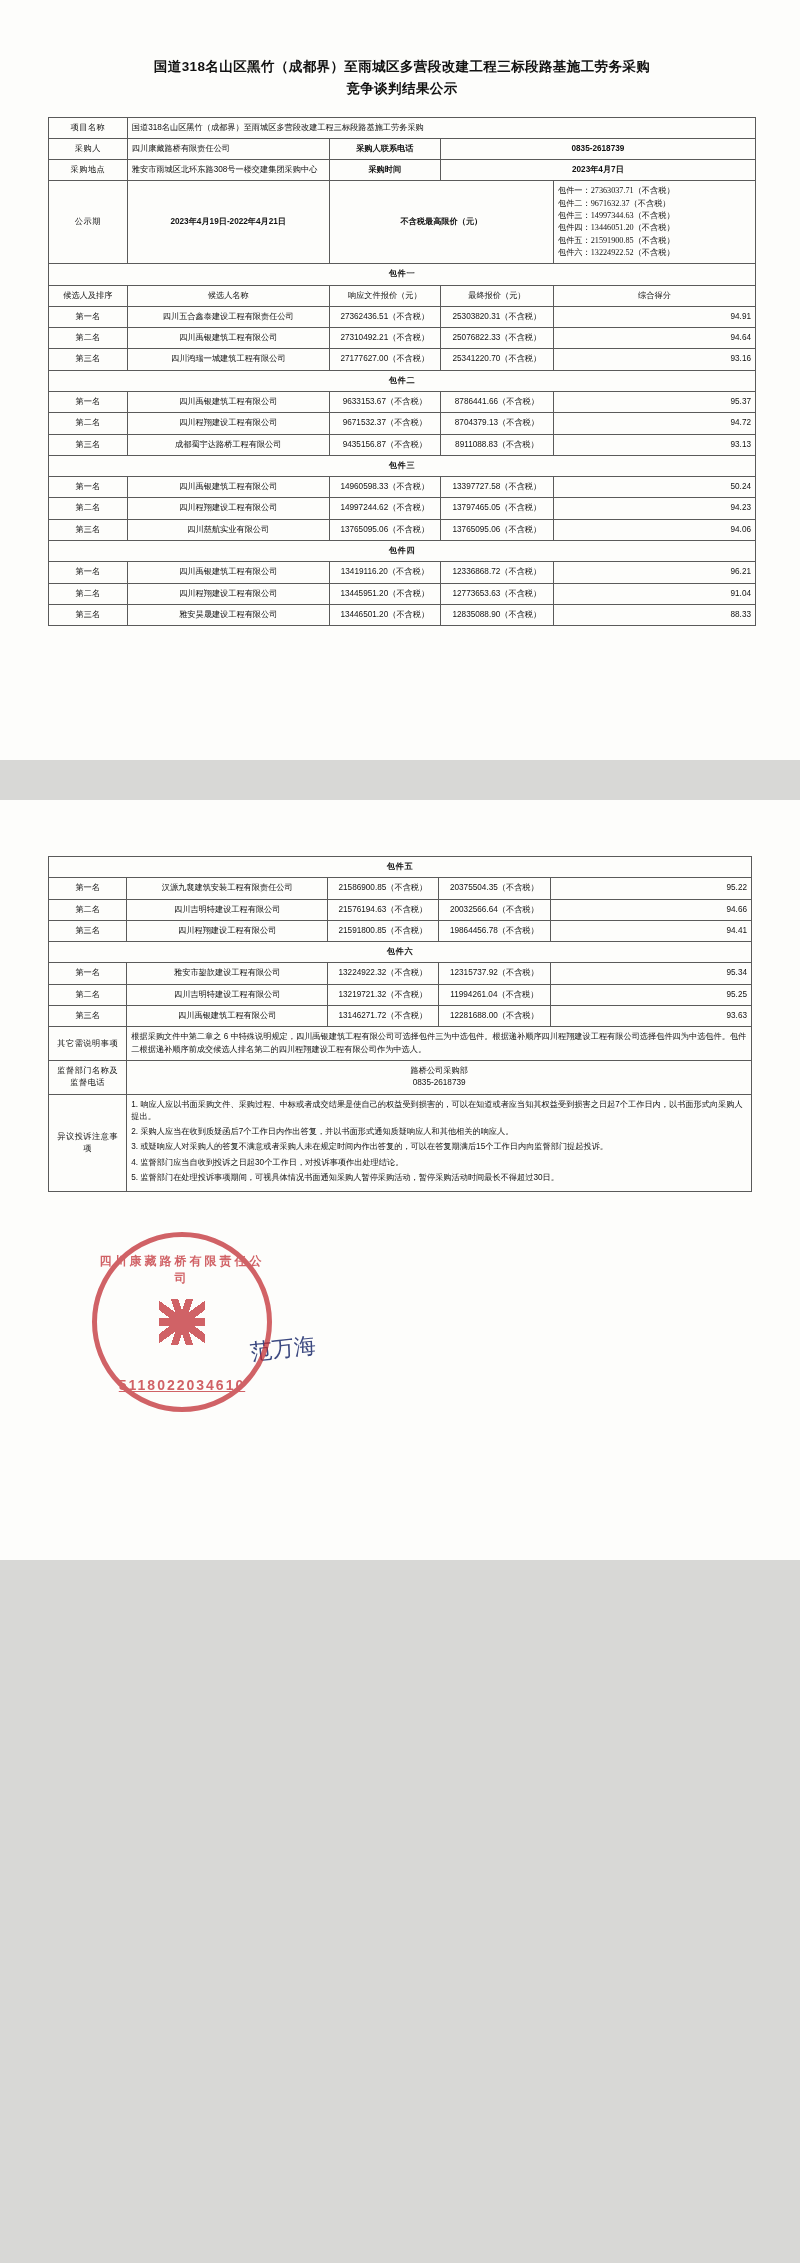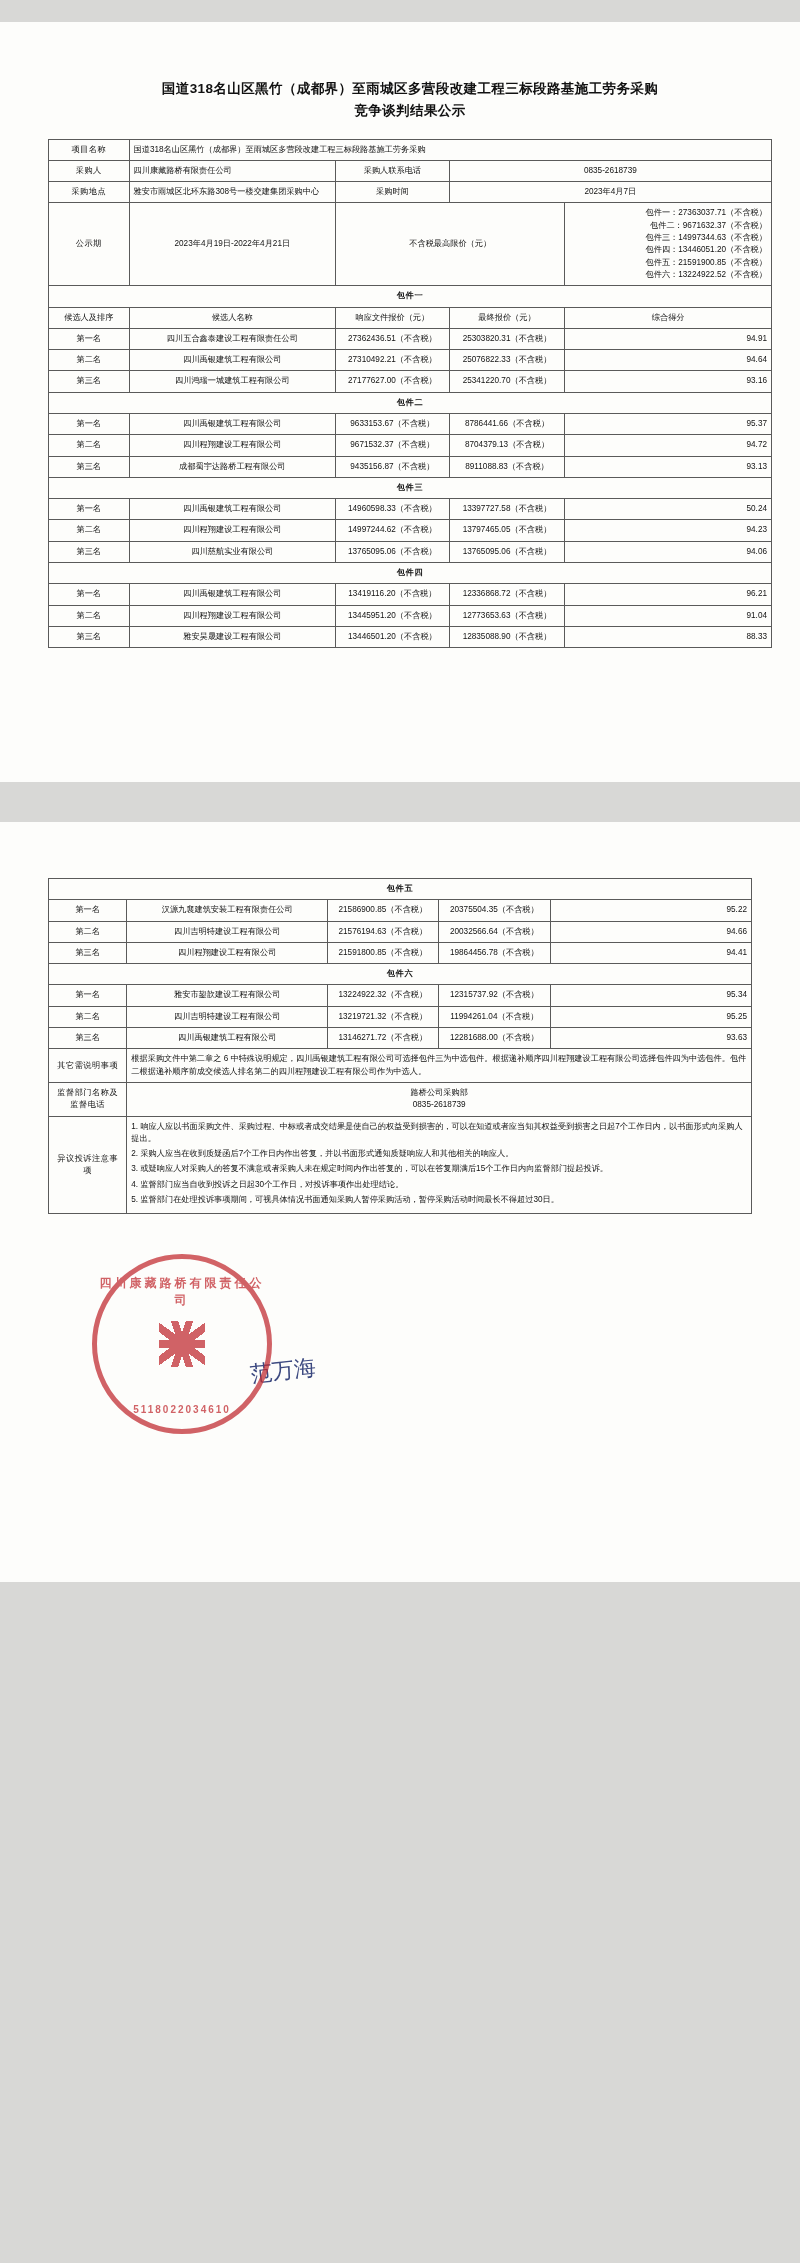--- a/index.html
+++ b/index.html
@@ -8,21 +8,21 @@
     background:#d8d8d6;
     font-family:"Liberation Sans","DejaVu Sans",sans-serif;
     color:#111;
   }
   .page{
     background:#fdfdfb;
     width:800px;
     box-sizing:border-box;
     position:relative;
   }
-  .page1{padding:38px 28px 40px 48px;min-height:760px;margin-top:22px;}
+  .page1{padding:38px 44px 40px 48px;min-height:760px;}
   .gap{height:40px;background:#d8d8d6;}
   .page2{padding:56px 48px 60px 48px;min-height:760px;}
   .title{
     text-align:center;
     font-weight:bold;
     font-size:13.5px;
     line-height:1.65;
     margin:18px 0 16px 0;
     letter-spacing:.4px;
   }
@@ -37,39 +37,40 @@
     padding:4px 4px;
     line-height:1.5;
     vertical-align:middle;
     word-break:break-all;
   }
   .lbl{
     text-align:center;
     width:72px;
     letter-spacing:.5px;
   }
-  .ctr{text-align:center;}
+  .ctr{text-align:center;font-weight:bold;}
   .lft{text-align:left;}
   .pkg{
     text-align:center;
     font-weight:bold;
     font-size:8.6px;
     padding:5px 0;
     letter-spacing:.6px;
   }
   .hdr td{text-align:center;font-size:8.2px;}
   .rank{text-align:center;width:62px;}
   .name{text-align:center;}
   .num{text-align:center;}
   .score{text-align:right;width:78px;}
   .priceblock{
-    text-align:right;
+    text-align:left;
     line-height:1.6;
     font-size:7.6px;
     padding-left:8px;
+    font-family:Liberation Serif, serif;
   }
   .notes{
     text-align:left;
     line-height:1.8;
     font-size:7.8px;
     padding:6px 8px;
   }
   .notes p{margin:0 0 3px 0;}
   .deptline{
     text-align:center;
@@ -106,21 +107,21 @@
   .stamp-top,.stamp-bot{
     position:absolute;
     left:0;right:0;
     text-align:center;
     color:#c0272d;
     font-weight:bold;
     font-size:12px;
     letter-spacing:3px;
   }
   .stamp-top{top:16px;}
-  .stamp-bot{bottom:14px;font-size:10px;letter-spacing:2px;}
+  .stamp-bot{bottom:14px;font-size:14px;letter-spacing:2px;text-decoration:underline;}
   .signature{
     position:absolute;
     left:250px;
     bottom:196px;
     color:#1b2a6b;
     font-size:22px;
     font-family:"Liberation Serif",serif;
     transform:rotate(-6deg);
     opacity:.85;
   }

